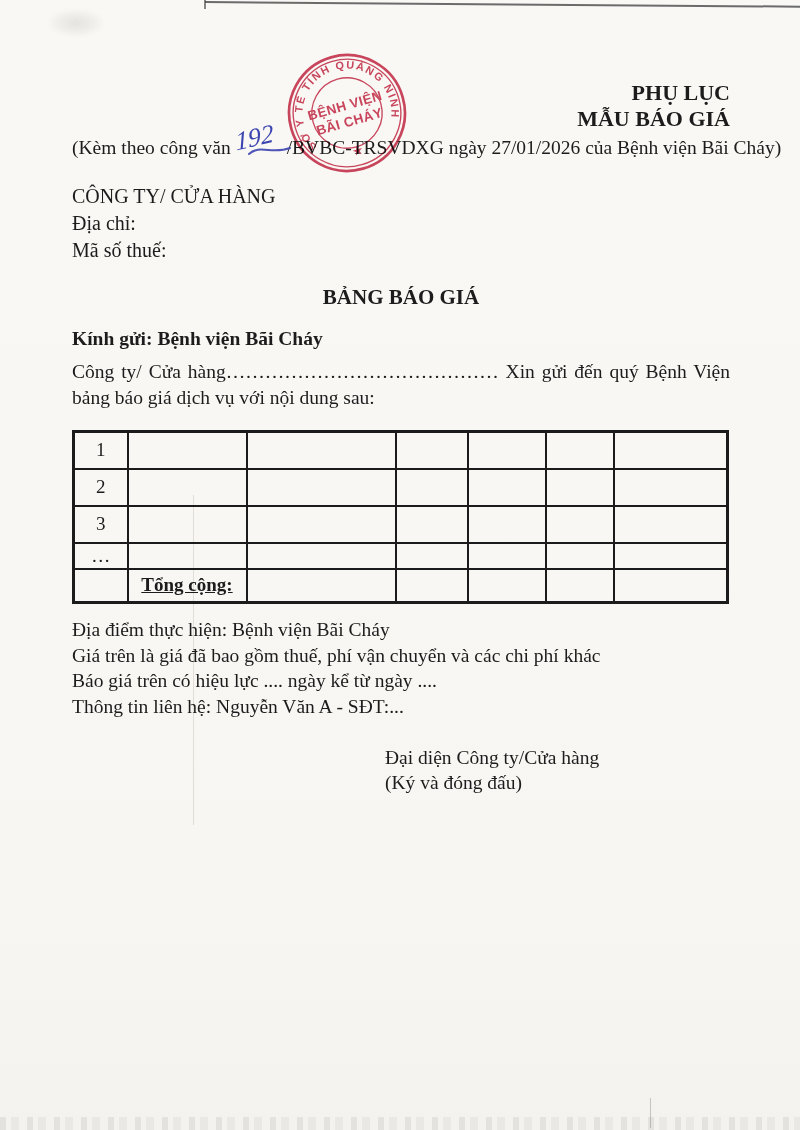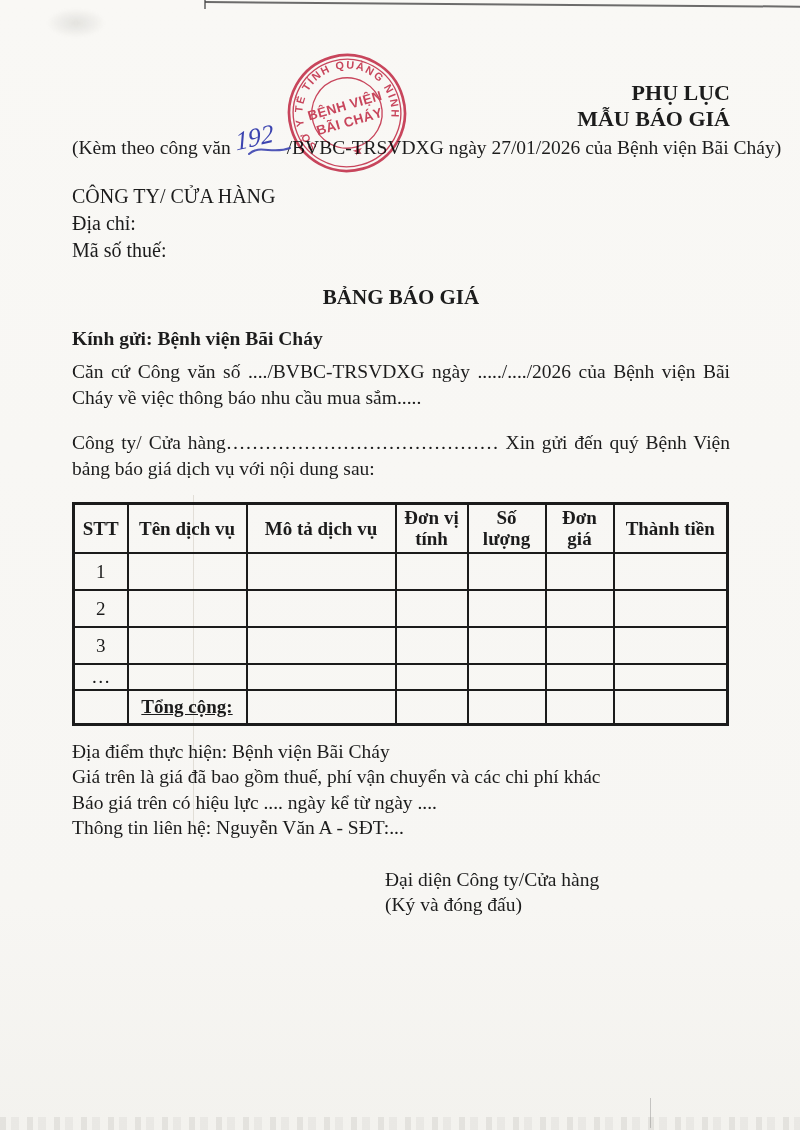--- a/index.html
+++ b/index.html
@@ -143,43 +143,33 @@
     <div class="company-block">
       <div>CÔNG TY/ CỬA HÀNG</div>
       <div>Địa chỉ:</div>
       <div>Mã số thuế:</div>
     </div>
 
     <div class="main-title">BẢNG BÁO GIÁ</div>
 
     <div class="salutation">Kính gửi: Bệnh viện Bãi Cháy</div>
 
-    <p class="para">Căn cứ Công văn số  ..../BVBC-TRSVDXG ngày ...../..../2026 của Bệnh viện Bãi Cháy về việc thông báo nhu cầu mua sắm.....</p>
     <p class="para">Công ty/ Cửa hàng…………………………………… Xin gửi đến quý Bệnh Viện bảng báo giá dịch vụ với nội dung sau:</p>
 
     <table class="quote">
       <colgroup>
         <col style="width:54px">
           <col style="width:119px">
           <col style="width:149px">
         <col style="width:72px">
           <col style="width:78px">
           <col style="width:68px">
         <col style="width:114px">
       </colgroup>
       <tbody>
-          <tr class="hdr">
-        <th>STT</th>
-        <th>Tên dịch vụ</th>
-        <th>Mô tả dịch vụ</th>
-        <th>Đơn vị tính</th>
-        <th>Số lượng</th>
-        <th>Đơn giá</th>
-        <th>Thành tiền</th>
-      </tr>
       <tr class="r-data">
         <td>1</td>
         <td></td>
         <td></td>
         <td></td>
         <td></td>
         <td></td>
         <td></td>
       </tr>
       <tr class="r-data">

